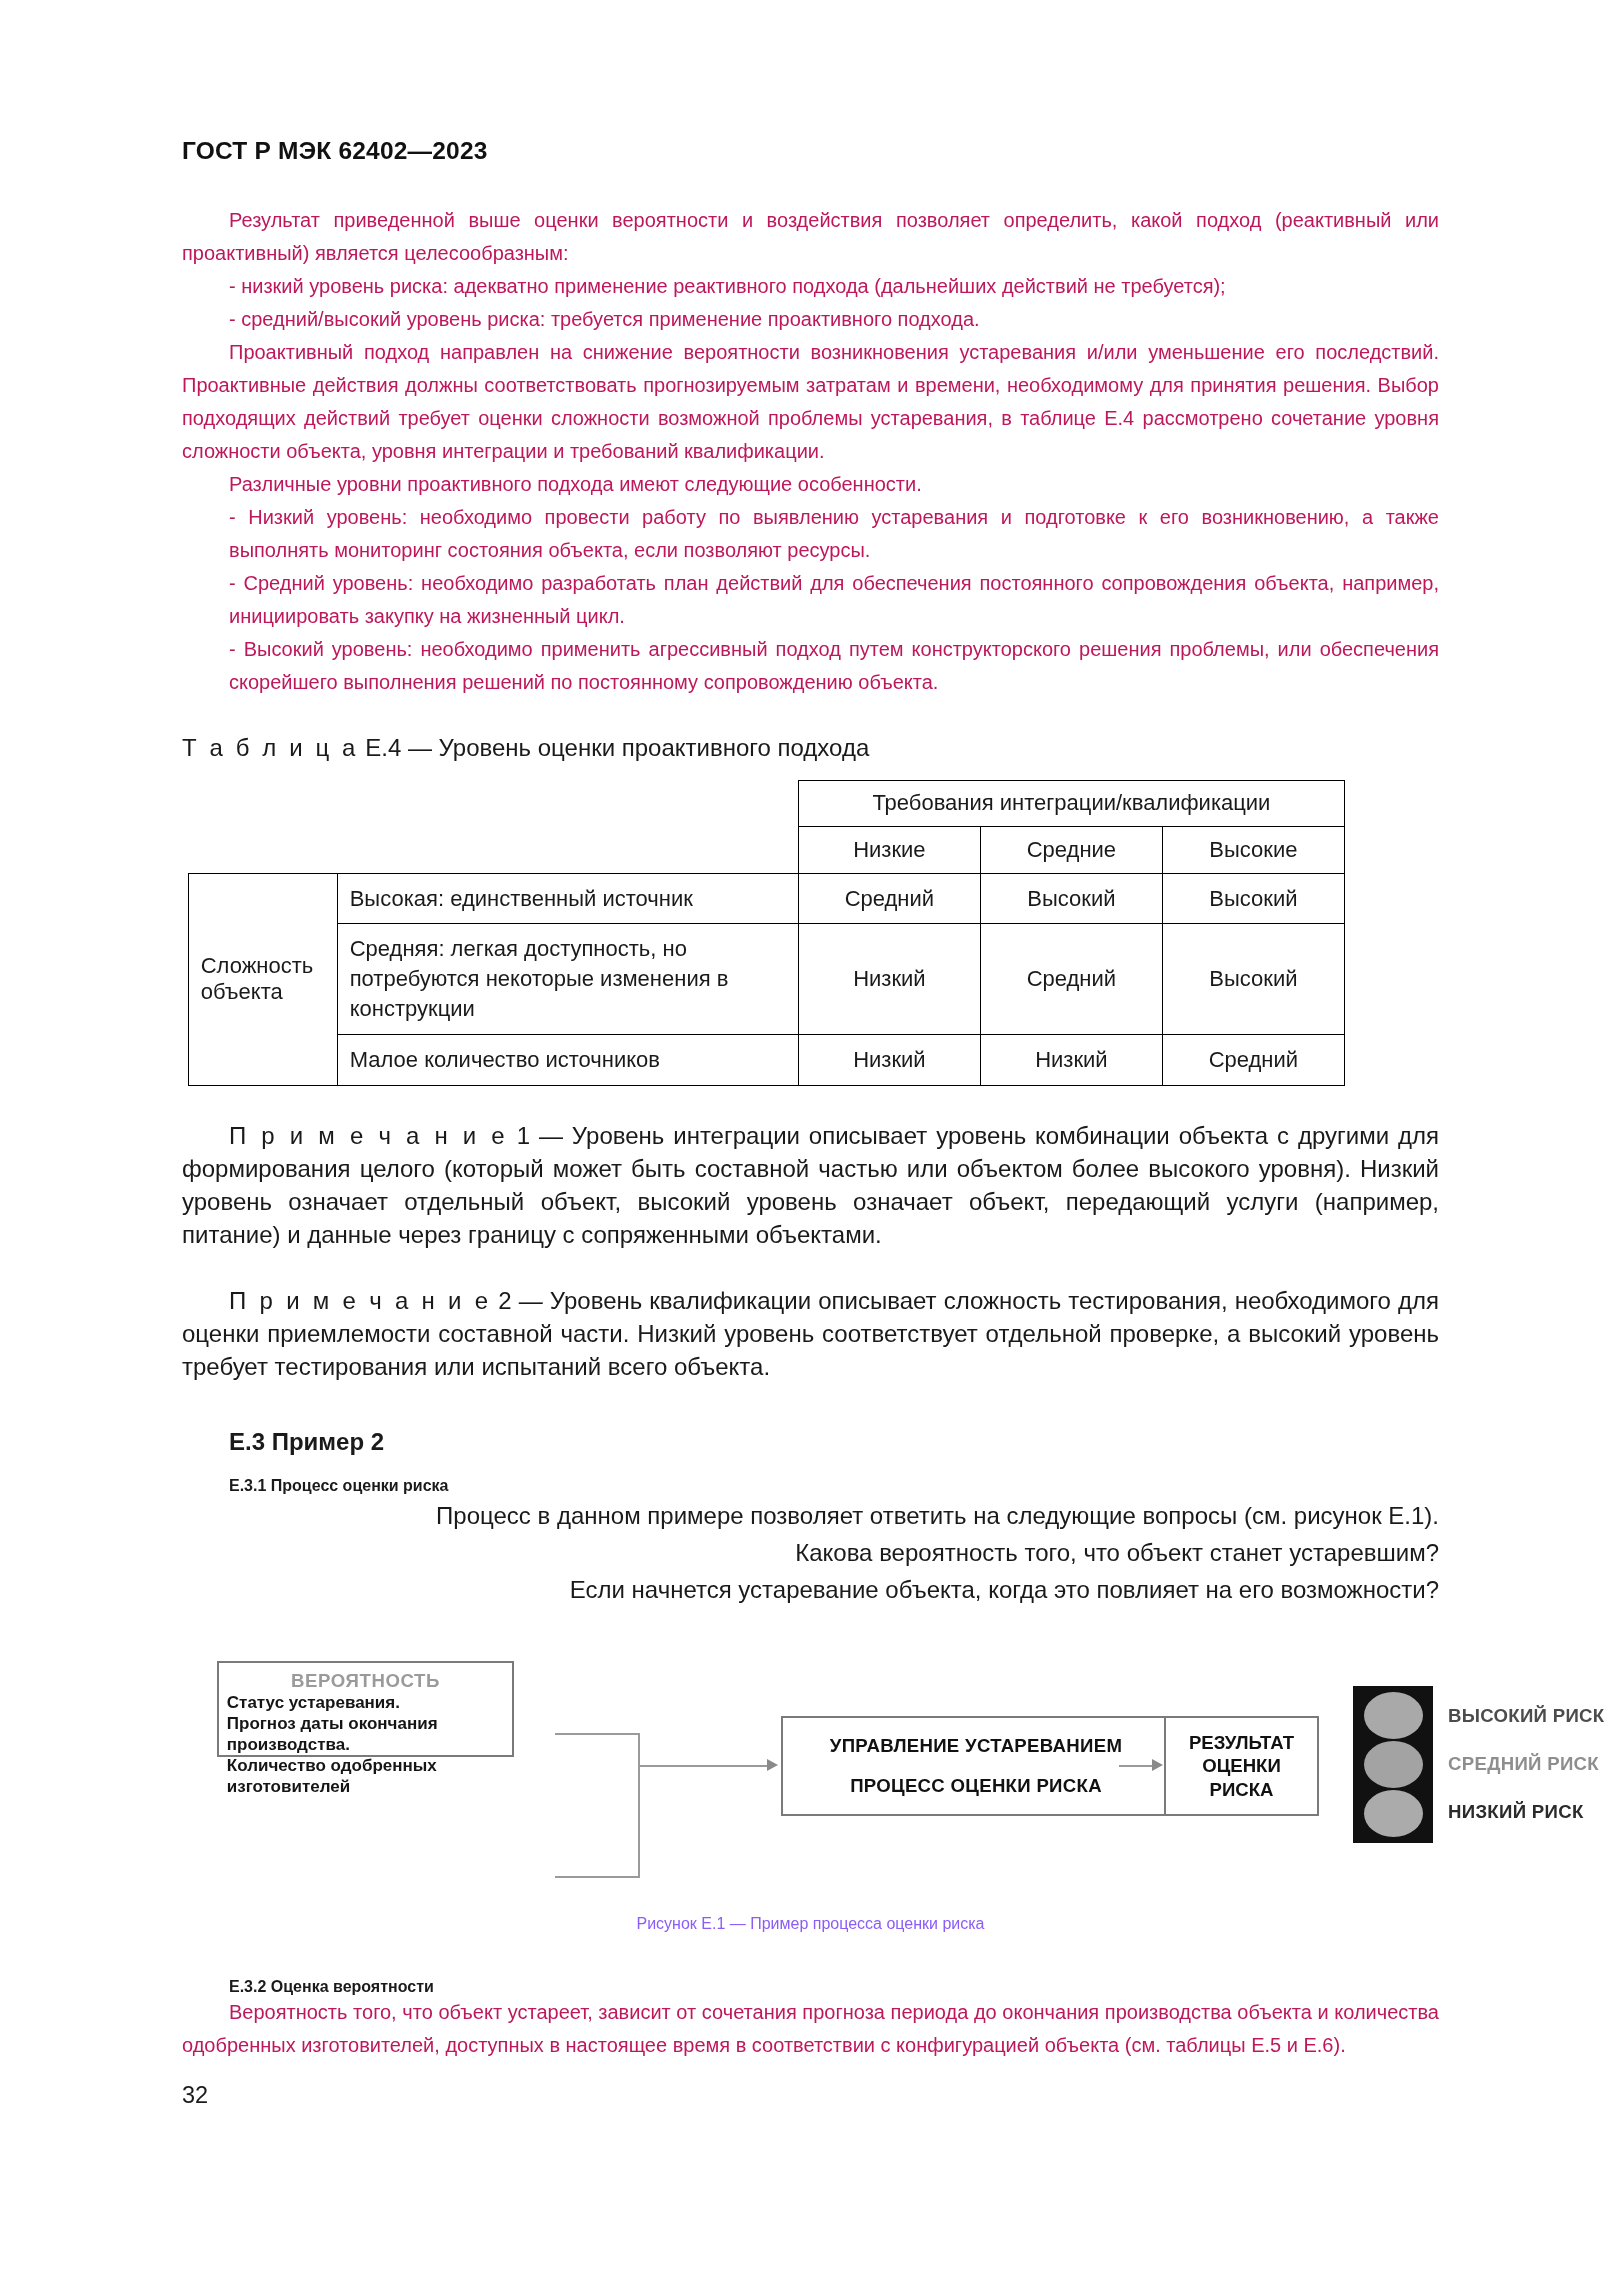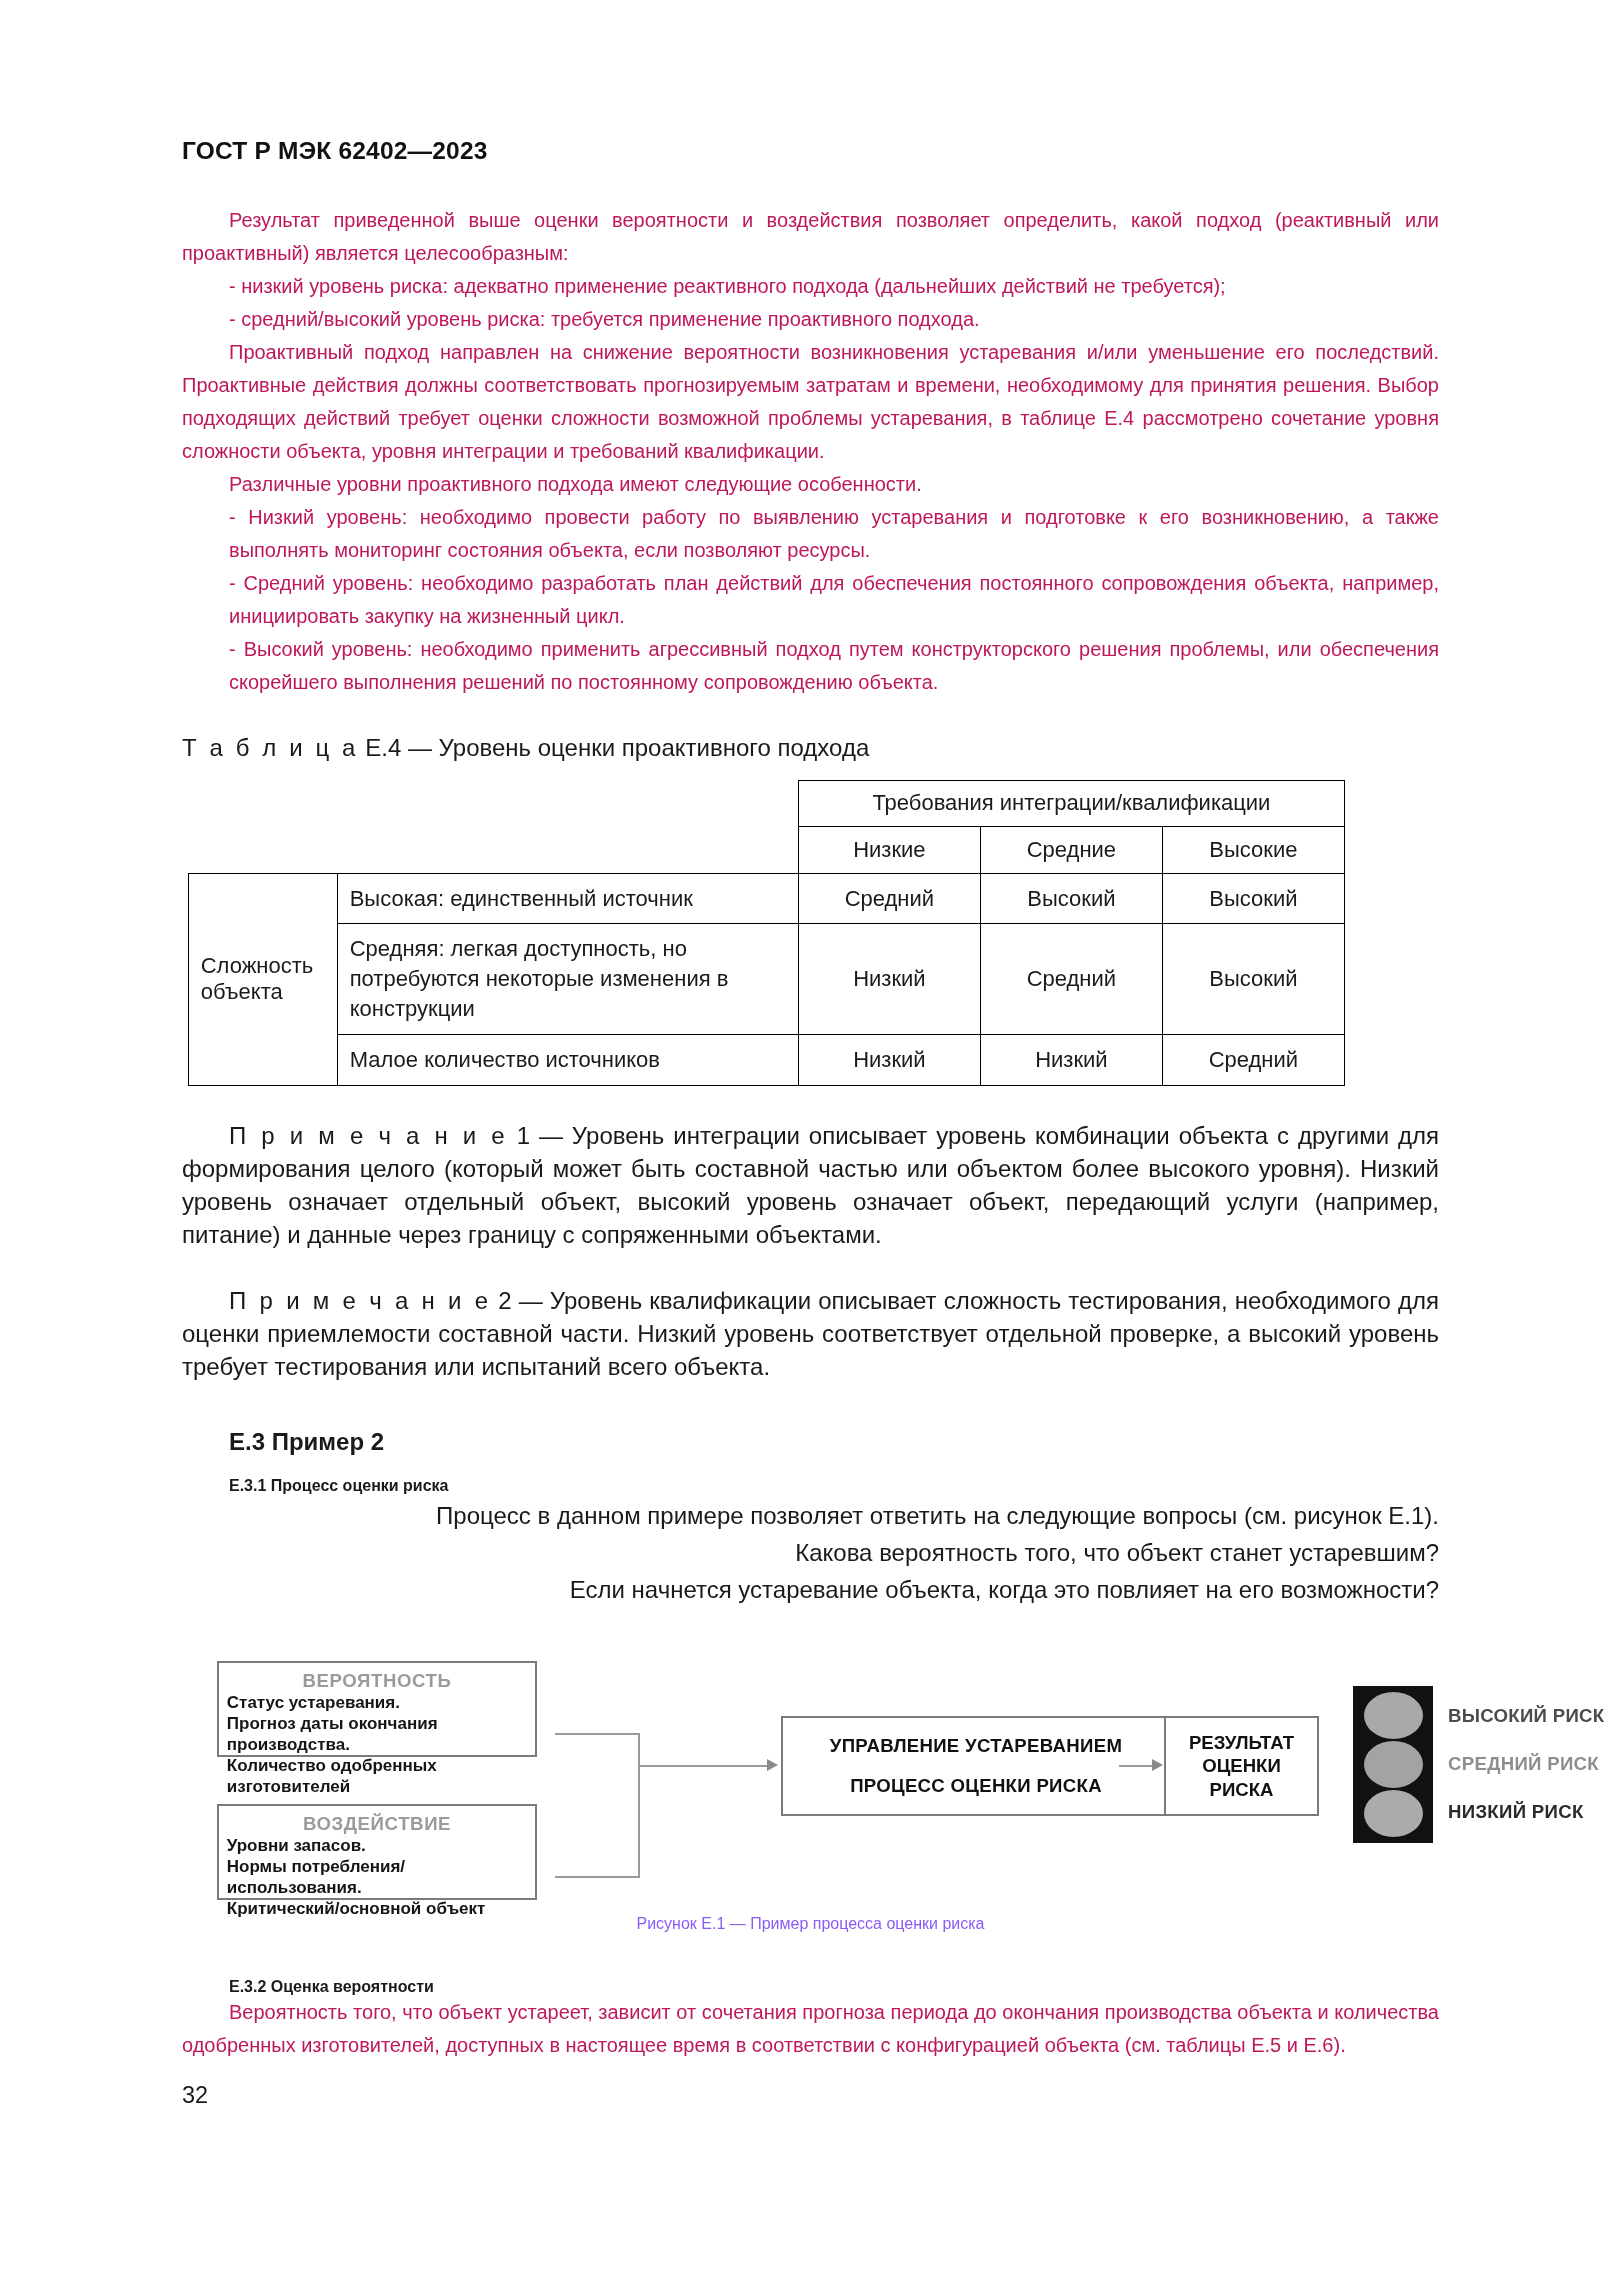--- a/index.html
+++ b/index.html
@@ -137,21 +137,21 @@
     margin-top: 43px;
   }
   .dbox {
     position: absolute;
     border: 2px solid #7a7a7a;
     background: #fff;
     box-sizing: border-box;
   }
   .dbox-left {
     left: 35px;
-    width: 320px;
+    width: 297px;
     height: 96px;
     padding: 5.9px 0 0 0;
   }
   #box-prob { top: 11.8px; }
   #box-imp  { top: 155px; }
   .dbox-head {
     text-align: center;
     color: #9a9a9a;
     font-size: 18.6px;
     font-weight: bold;
@@ -348,28 +348,20 @@
 
       <div class="dbox dbox-left" id="box-prob">
         <div class="dbox-head">ВЕРОЯТНОСТЬ</div>
         <div class="dbox-lines">
           <div>Статус устаревания.</div>
           <div>Прогноз даты окончания производства.</div>
           <div>Количество одобренных изготовителей</div>
         </div>
       </div>
 
-      <div class="dbox dbox-left" id="box-imp">
-        <div class="dbox-head">ВОЗДЕЙСТВИЕ</div>
-        <div class="dbox-lines">
-          <div>Уровни запасов.</div>
-          <div>Нормы потребления/использования.</div>
-          <div>Критический/основной объект</div>
-        </div>
-      </div>
 
       <div class="conn" style="left:373px; top:84px; width:84px; height:2px;"></div>
       <div class="conn" style="left:373px; top:227px; width:84px; height:2px;"></div>
       <div class="conn" style="left:456px; top:84px; width:2px; height:145px;"></div>
       <div class="conn" style="left:456px; top:116px; width:129px; height:2px;"></div>
       <div class="arrowhead" style="left:585px; top:110px;"></div>
 
       <div class="dbox dbox-center">
         <div>УПРАВЛЕНИЕ УСТАРЕВАНИЕМ</div>
         <div>ПРОЦЕСС ОЦЕНКИ РИСКА</div>

